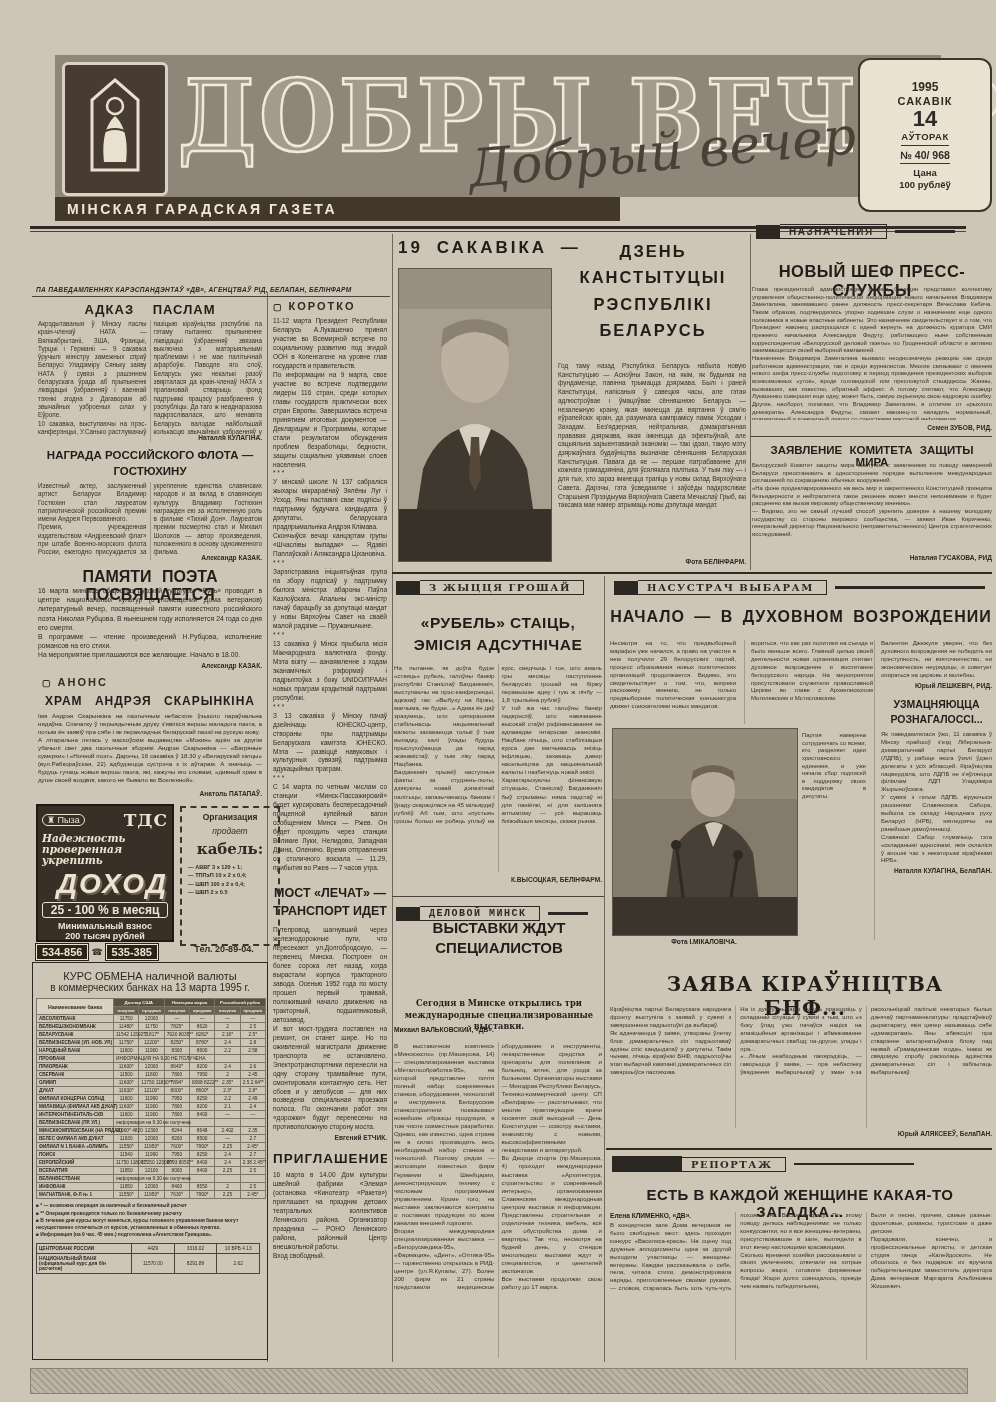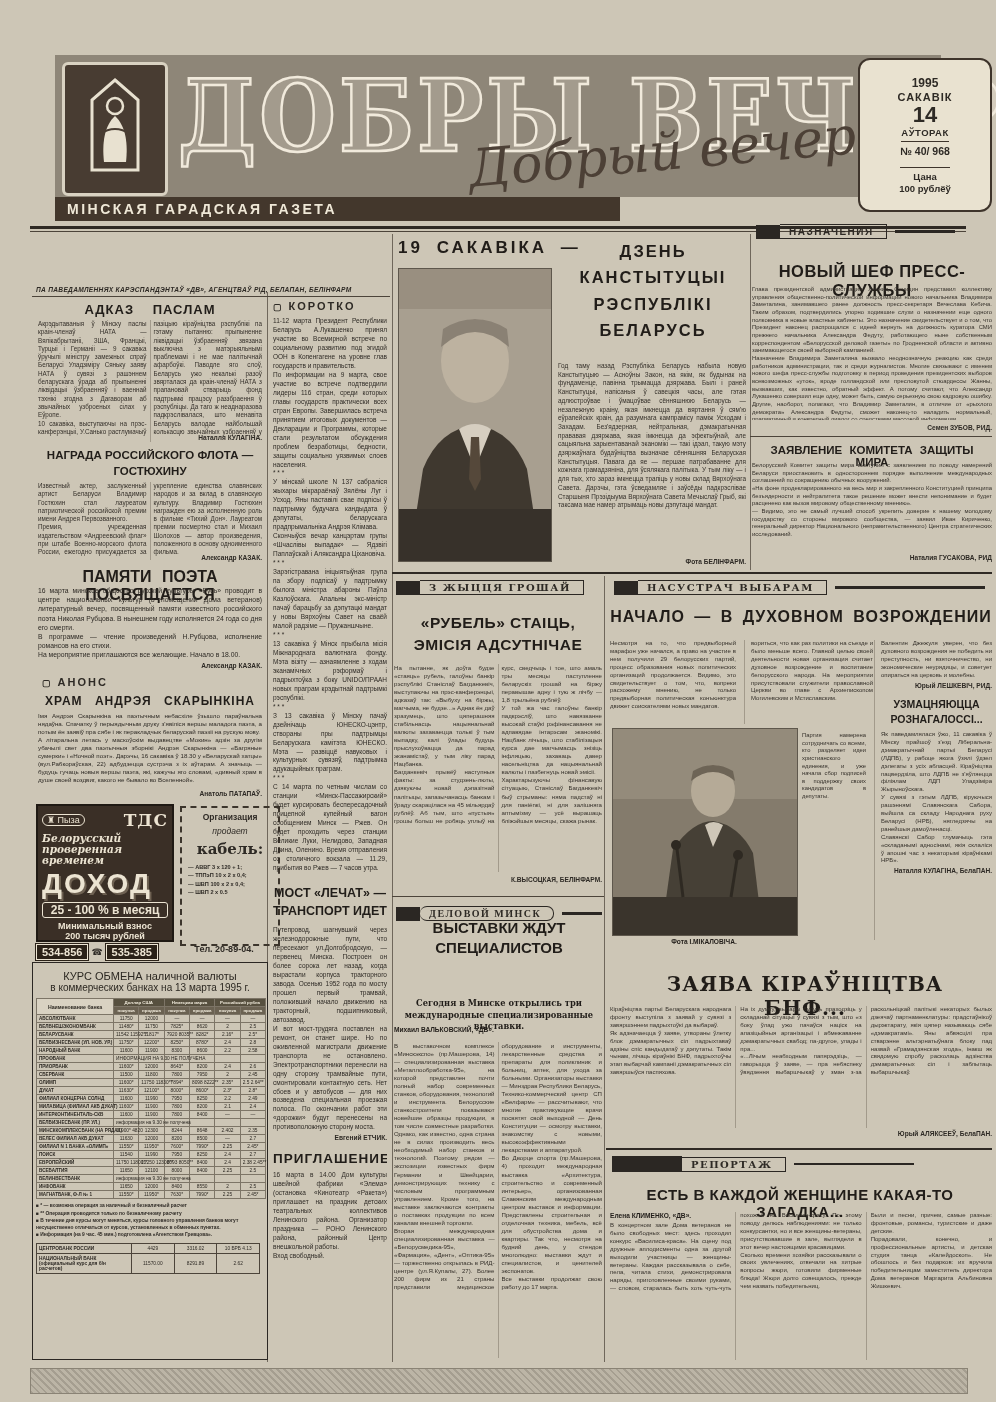--- a/index.html
+++ b/index.html
@@ -48,21 +48,21 @@
 
   <div class="ab" style="left:178px;top:58px;width:660px;font-family:'DejaVu Serif',serif;font-weight:bold;font-size:88px;letter-spacing:3px;color:rgba(241,234,220,0.22);-webkit-text-stroke:2.4px #f1eadc;transform:scaleY(1.12);transform-origin:top left;white-space:nowrap;">ДОБРЫ ВЕЧАР</div>
 
   <div class="ab" style="left:468px;top:118px;width:480px;font-family:'DejaVu Serif',serif;font-style:italic;font-size:52px;color:#4c4036;transform:rotate(-5deg);white-space:nowrap;z-index:5;">Добрый вечер</div>
 
   <div class="ab" style="left:858px;top:58px;width:130px;height:150px;background:#e9e2d0;border:2.5px solid #3e342b;border-radius:12px;z-index:6;display:flex;flex-direction:column;align-items:center;justify-content:center;gap:1px;">
     <div style="font-weight:bold;font-size:12px;">1995</div>
     <div style="font-weight:bold;font-size:11px;letter-spacing:1px;">САКАВІК</div>
     <div style="font-weight:bold;font-size:22px;line-height:1;">14</div>
     <div style="font-weight:bold;font-size:9.5px;letter-spacing:0.5px;border-bottom:1.5px solid #3e342b;padding-bottom:3px;margin-bottom:2px;">АЎТОРАК</div>
-    <div style="font-weight:bold;font-size:10.5px;border-bottom:1px solid #3e342b;padding-bottom:10px;">№ 40/ 968</div>
+    <div style="font-weight:bold;font-size:10.5px;border-bottom:1px solid #3e342b;padding-bottom:2px;">№ 40/ 968</div>
     <div style="font-weight:bold;font-size:9.5px;margin-top:2px;">Цана</div>
     <div style="font-weight:bold;font-size:9.5px;">100 рублёў</div>
   </div>
 
   <div class="ab" style="left:55px;top:197px;width:565px;height:24px;background:#43372c;color:#efe8d7;display:flex;align-items:center;">
     <span style="font-weight:bold;font-size:14px;letter-spacing:2.5px;padding-left:12px;">МІНСКАЯ ГАРАДСКАЯ ГАЗЕТА</span>
   </div>
 
   <div class="hr2" style="left:30px;top:226px;width:936px;"></div>
   <div class="hr1" style="left:30px;top:230.5px;width:936px;"></div>
@@ -102,22 +102,22 @@
   <div class="ab head-c" style="left:38px;top:694px;width:224px;font-size:12px;word-spacing:8px;letter-spacing:1px;">ХРАМ АНДРЭЯ СКАРЫНКІНА</div>
   <div class="ab j pre" style="left:38px;top:712px;width:224px;height:78px;overflow:hidden;font-size:6.2px;line-height:1.28;">Імя Андрэя Скарынкіна на паэтычным небасхіле ўзышло параўнальна нядаўна. Спачатку ў перыядычным друку з'явіліся вершы маладога паэта, а потым ён заявіў пра сябе і як перакладчык беларускай паэзіі на рускую мову.
 А літаральна летась у маскоўскім выдавецтве «Мокин» адзін за другім убачылі свет два паэтычныя зборнікі Андрэя Скарынкіна — «Багряные сумерки» і «Ночной поэт». Дарэчы, 16 сакавіка ў 18.30 у «Беларускай хатцы» (вул.Рабкораўская, 22) адбудзецца сустрэча з іх аўтарам. А значыць — будуць гучаць новыя вершы паэта, які, кажучы яго словамі, «дивный храм в душе своей воздвиг, какого не бывало во Вселенной».</div>
   <div class="ab by" style="left:38px;top:788px;width:224px;">Анатоль ПАТАПАЎ.</div>
 
   <div class="ab" style="left:36px;top:804px;width:138px;height:138px;background:#3a2f26;color:#ece4d2;border:2px solid #1f1913;padding:4px;box-sizing:border-box;">
     <div style="display:flex;justify-content:space-between;align-items:center;">
       <span style="font-size:9px;border:1px solid #ece4d2;border-radius:8px;padding:0 4px;">♜ Пыза</span>
       <span style="font-family:'DejaVu Serif',serif;font-weight:bold;font-size:17px;letter-spacing:1px;">ТДС</span>
     </div>
-    <div style="font-family:'DejaVu Serif',serif;font-style:italic;font-weight:bold;font-size:10.5px;line-height:1.05;margin-top:3px;">Белорусский проверенная временем</div>
-    <div style="font-weight:bold;font-size:28px;letter-spacing:2px;text-align:left;margin-top:2px;text-shadow:2px 2px 0 #6e6152;">ДОХОД</div>
+    <div style="font-family:'DejaVu Serif',serif;font-style:italic;font-weight:bold;font-size:10.5px;line-height:1.05;margin-top:3px;">Надежность проверенная укрепить</div>
+    <div style="font-weight:bold;font-size:28px;letter-spacing:2px;text-align:right;margin-top:2px;text-shadow:2px 2px 0 #6e6152;font-style:italic;">ДОХОД</div>
     <div style="font-weight:bold;font-size:12px;text-align:center;border:1.5px solid #ece4d2;border-radius:3px;margin-top:2px;">25 - 100 % в месяц</div>
     <div style="font-weight:bold;font-size:9px;text-align:center;margin-top:3px;">Минимальный взнос</div>
     <div style="font-weight:bold;font-size:9px;text-align:center;">200 тысяч рублей</div>
   </div>
   <div class="ab" style="left:36px;top:944px;width:138px;display:flex;gap:3px;align-items:center;">
     <span style="background:#2b2218;color:#ece4d2;font-weight:bold;font-size:11px;padding:1px 5px;border:1px solid #ece4d2;outline:1.5px solid #2b2218;">534-856</span>
     <span style="font-size:9px;">☎</span>
     <span style="background:#2b2218;color:#ece4d2;font-weight:bold;font-size:11px;padding:1px 5px;border:1px solid #ece4d2;outline:1.5px solid #2b2218;">535-385</span>
   </div>
 
@@ -483,21 +483,21 @@
   </div>
   <div class="ab head-c" style="left:394px;top:612px;width:208px;font-size:15.5px;line-height:1.45;letter-spacing:0.5px;">«РУБЕЛЬ» СТАІЦЬ, ЭМІСІЯ АДСУТНІЧАЕ</div>
   <div class="ab body-t j pre cols2" style="left:394px;top:664px;width:208px;height:208px;overflow:hidden;font-size:6.1px;">На пытанне, як доўга будзе «стаяць» рубель, галоўны банкір рэспублікі Станіслаў Багданкевіч, выступаючы на прэс-канферэнцыі, адказаў так: «Выбуху на біржы, магчыма, не будзе...» Аднак ён даў зразумець, што цяперашняя стабільнасць нацыянальнай валюты захаваецца толькі ў тым выпадку, калі ўлады будуць прыслухоўвацца да парад эканамістаў, у тым ліку парад Нацбанка.
 Багданкевіч прывёў наступныя факты: за студзень-люты, дзякуючы новай дэпазітнай палітыцы, запазычанасць банкам і ўраду скарацілася на 45 мільярдаў рублёў. Аб тым, што «пустыя» грошы больш не робяць уплыў на курс, сведчыць і тое, што амаль тры месяцы паступленне беларускіх грошай на біржу перавышае адну і тую ж лічбу — 1,8 трыльёна рублёў.
 У той жа час галоўны банкір падкрэсліў, што навязванне высокай стаўкі рэфінансавання не адпавядае інтарэсам эканомікі. Нацбанк лічыць, што стабілізацыя курса дае магчымасць знізіць інфляцыю, захаваць давер насельніцтва да нацыянальнай валюты і пазбегнуць новай эмісіі.
 Характарызуючы фінансавую сітуацыю, Станіслаў Багданкевіч быў стрыманы: няма падстаў ні для паніénкі, ні для залішняга аптымізму — усё вырашаць бліжэйшыя месяцы, скажа рынак.</div>
   <div class="ab by" style="left:394px;top:874px;width:208px;">К.ВЫСОЦКАЯ, БЕЛІНФАРМ.</div>
 
   <div class="rubric" style="left:396px;top:906px;">
     <div class="bar"></div>
-    <div class="lab" style="font-family:Liberation Serif, serif;border-radius:7px;">ДЕЛОВОЙ МИНСК</div>
+    <div class="lab" style="font-family:Liberation Mono, monospace;">ДЕЛОВОЙ МИНСК</div>
     <div class="tail" style="width:40px;"></div>
   </div>
   <div class="ab head-c" style="left:394px;top:918px;width:210px;font-family:Liberation Sans, sans-serif;font-size:15px;line-height:1.35;">ВЫСТАВКИ ЖДУТ СПЕЦИАЛИСТОВ</div>
   <div class="ab head-c" style="left:394px;top:998px;width:210px;font-family:'DejaVu Serif',serif;font-size:8.3px;line-height:1.4;">Сегодня в Минске открылись три международные специализированные выставки.</div>
   <div class="ab hl" style="left:394px;top:1026px;width:100px;font-size:6.6px;">Михаил ВАЛЬКОВСКИЙ, «ДВ».</div>
   <div class="ab body-t j pre cols2" style="left:394px;top:1042px;width:208px;height:316px;overflow:hidden;font-size:6.1px;">В выставочном комплексе «Минскэкспо» (пр.Машерова, 14) — специализированная выставка «Металлообработка-95», на которой представлен почти полный набор современных станков, оборудования, технологий и инструмента. Белорусские станкостроители показывают новейшие образцы продукции, в том числе совместные разработки. Однако, как известно, одна страна не в силах производить весь необходимый набор станков и технологий. Поэтому рядом — экспозиции известных фирм Германии и Швейцарии, демонстрирующих технику с числовым программным управлением. Кроме того, на выставке заключаются контракты о поставках продукции по всем каналам внешней торговли.
 Вторая международная специализированная выставка — «Белорусмедика-95», «Фармация», «Дент», «Оптика-95» — торжественно открылась в РИД-центре (ул.Я.Купалы, 27). Более 200 фирм из 21 страны представили медицинское оборудование и инструменты, лекарственные средства и препараты для поликлиник и больниц, аптек, для ухода за больными. Организаторы выставки — Минздрав Республики Беларусь, Технико-коммерческий центр СП «Белфарм» — рассчитывают, что многие практикующие врачи посвятят свой выходной — День Конституции — осмотру выставки, знакомству с новыми, высокоэффективными лекарствами и аппаратурой.
 Во Дворце спорта (пр.Машерова, 4) проходит международная выставка «Архитектура, строительство и современный интерьер», организованная Славянским международным центром выставок и информации. Представлены строительная и отделочная техника, мебель, всё для обустройства дома и квартиры. Так что, несмотря на будний день, у стендов многолюдно: выставки ждут и специалистов, и ценителей экспонатов.
 Все выставки продолжат свою работу до 17 марта.</div>
 

